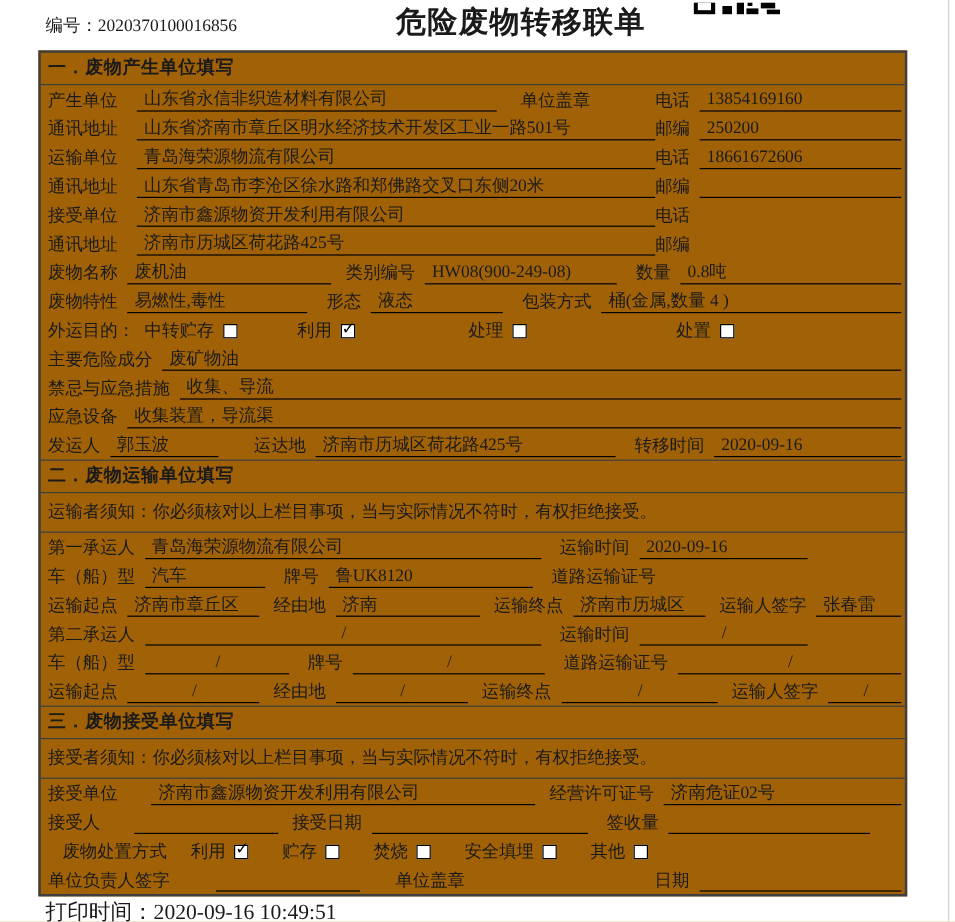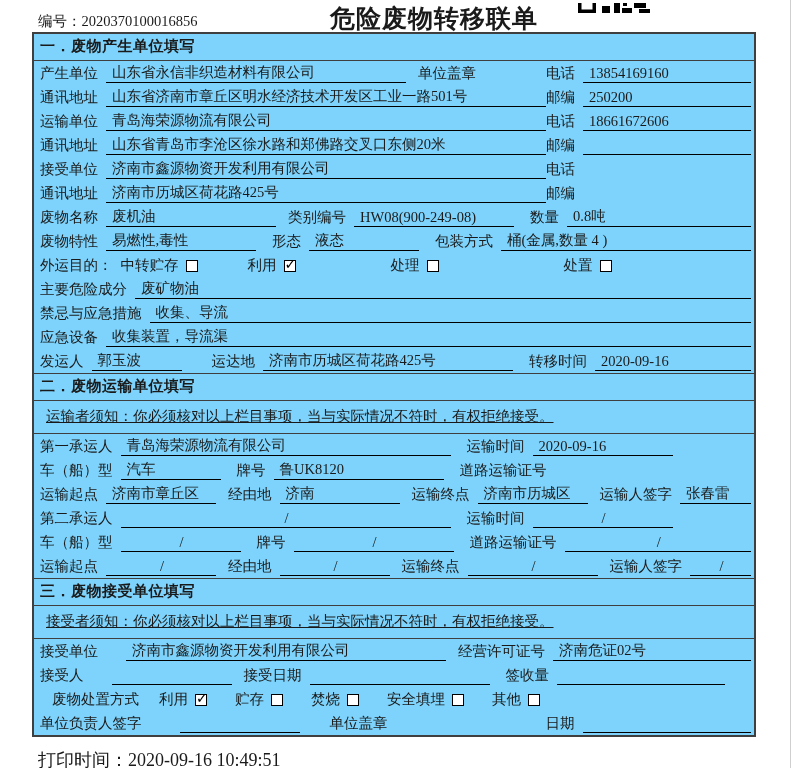--- a/index.html
+++ b/index.html
@@ -6,30 +6,30 @@
   html,body { width:796px; height:768px; background:#ffffff; overflow:hidden; }
   body { font-family:"Liberation Serif","DejaVu Serif",serif; color:#1a1a1a; font-size:14.5px; position:relative; }
 
   
   .doc-header { position:relative; height:42px; }
   .doc-number { position:absolute; left:38px; top:12px; font-size:14.5px; white-space:nowrap; }
   .doc-title  { position:absolute; left:330px; top:2px; font-size:25px; font-weight:bold; letter-spacing:1px; white-space:nowrap; }
   .qr-frag { position:absolute; left:578px; top:0; }
 
   
-  .form-table { position:absolute; left:32px; top:32px; width:724px; border:2px solid #3f3f3f; background:#7dd3fc; }
+  .form-table { position:absolute; left:32px; top:42px; width:724px; border:2px solid #3f3f3f; background:#a16207; }
   .sec-header { font-weight:bold; font-size:15px; padding:3px 6px 4px 6px; border-bottom:1.5px solid #3f3f3f; letter-spacing:0.5px; }
   .sec-header.bt { border-top:1.5px solid #3f3f3f; }
-  .notice-row { padding:6px 6px 7px 12px; border-bottom:1.5px solid #3f3f3f; white-space:nowrap;text-decoration:underline; }
+  .notice-row { padding:6px 6px 7px 6px; border-bottom:1.5px solid #3f3f3f; white-space:nowrap; }
 
   .row { display:flex; align-items:flex-end; height:24px; padding:0 3px 2px 6px; white-space:nowrap; }
   .lbl { white-space:nowrap; margin-right:8px; flex:none; }
   .uv  { border-bottom:1px solid #000; padding:0 4px 0 6px; white-space:nowrap; min-width:36px; min-height:18px; }
   .grow { flex:1 1 auto; }
-  .left-part { display:flex; align-items:flex-end; width:506px; flex:none; }
+  .left-part { display:flex; align-items:flex-end; width:506px; flex:none;gap:8px; }
   .left-part .uv.fill { flex:1 1 auto; }
   .ctr { text-align:center; }
 
   .w90{width:90px;flex:none;} .w100{width:100px;flex:none;} .w110{width:110px;flex:none;}
   .w120{width:120px;flex:none;} .w130{width:130px;flex:none;} .w140{width:140px;flex:none;}
   .w150{width:150px;flex:none;} .w160{width:160px;flex:none;} .w170{width:170px;flex:none;}
   .w180{width:180px;flex:none;} .w250{width:250px;flex:none;}
   .w300{width:300px;flex:none;} .w320{width:320px;flex:none;} .w330{width:330px;flex:none;}
   .ml12{margin-left:12px;} .ml16{margin-left:16px;} .ml20{margin-left:20px;} .ml30{margin-left:30px;}
   .ml150{margin-left:150px;} .mr26{margin-right:26px;} .mr56{margin-right:56px;}

